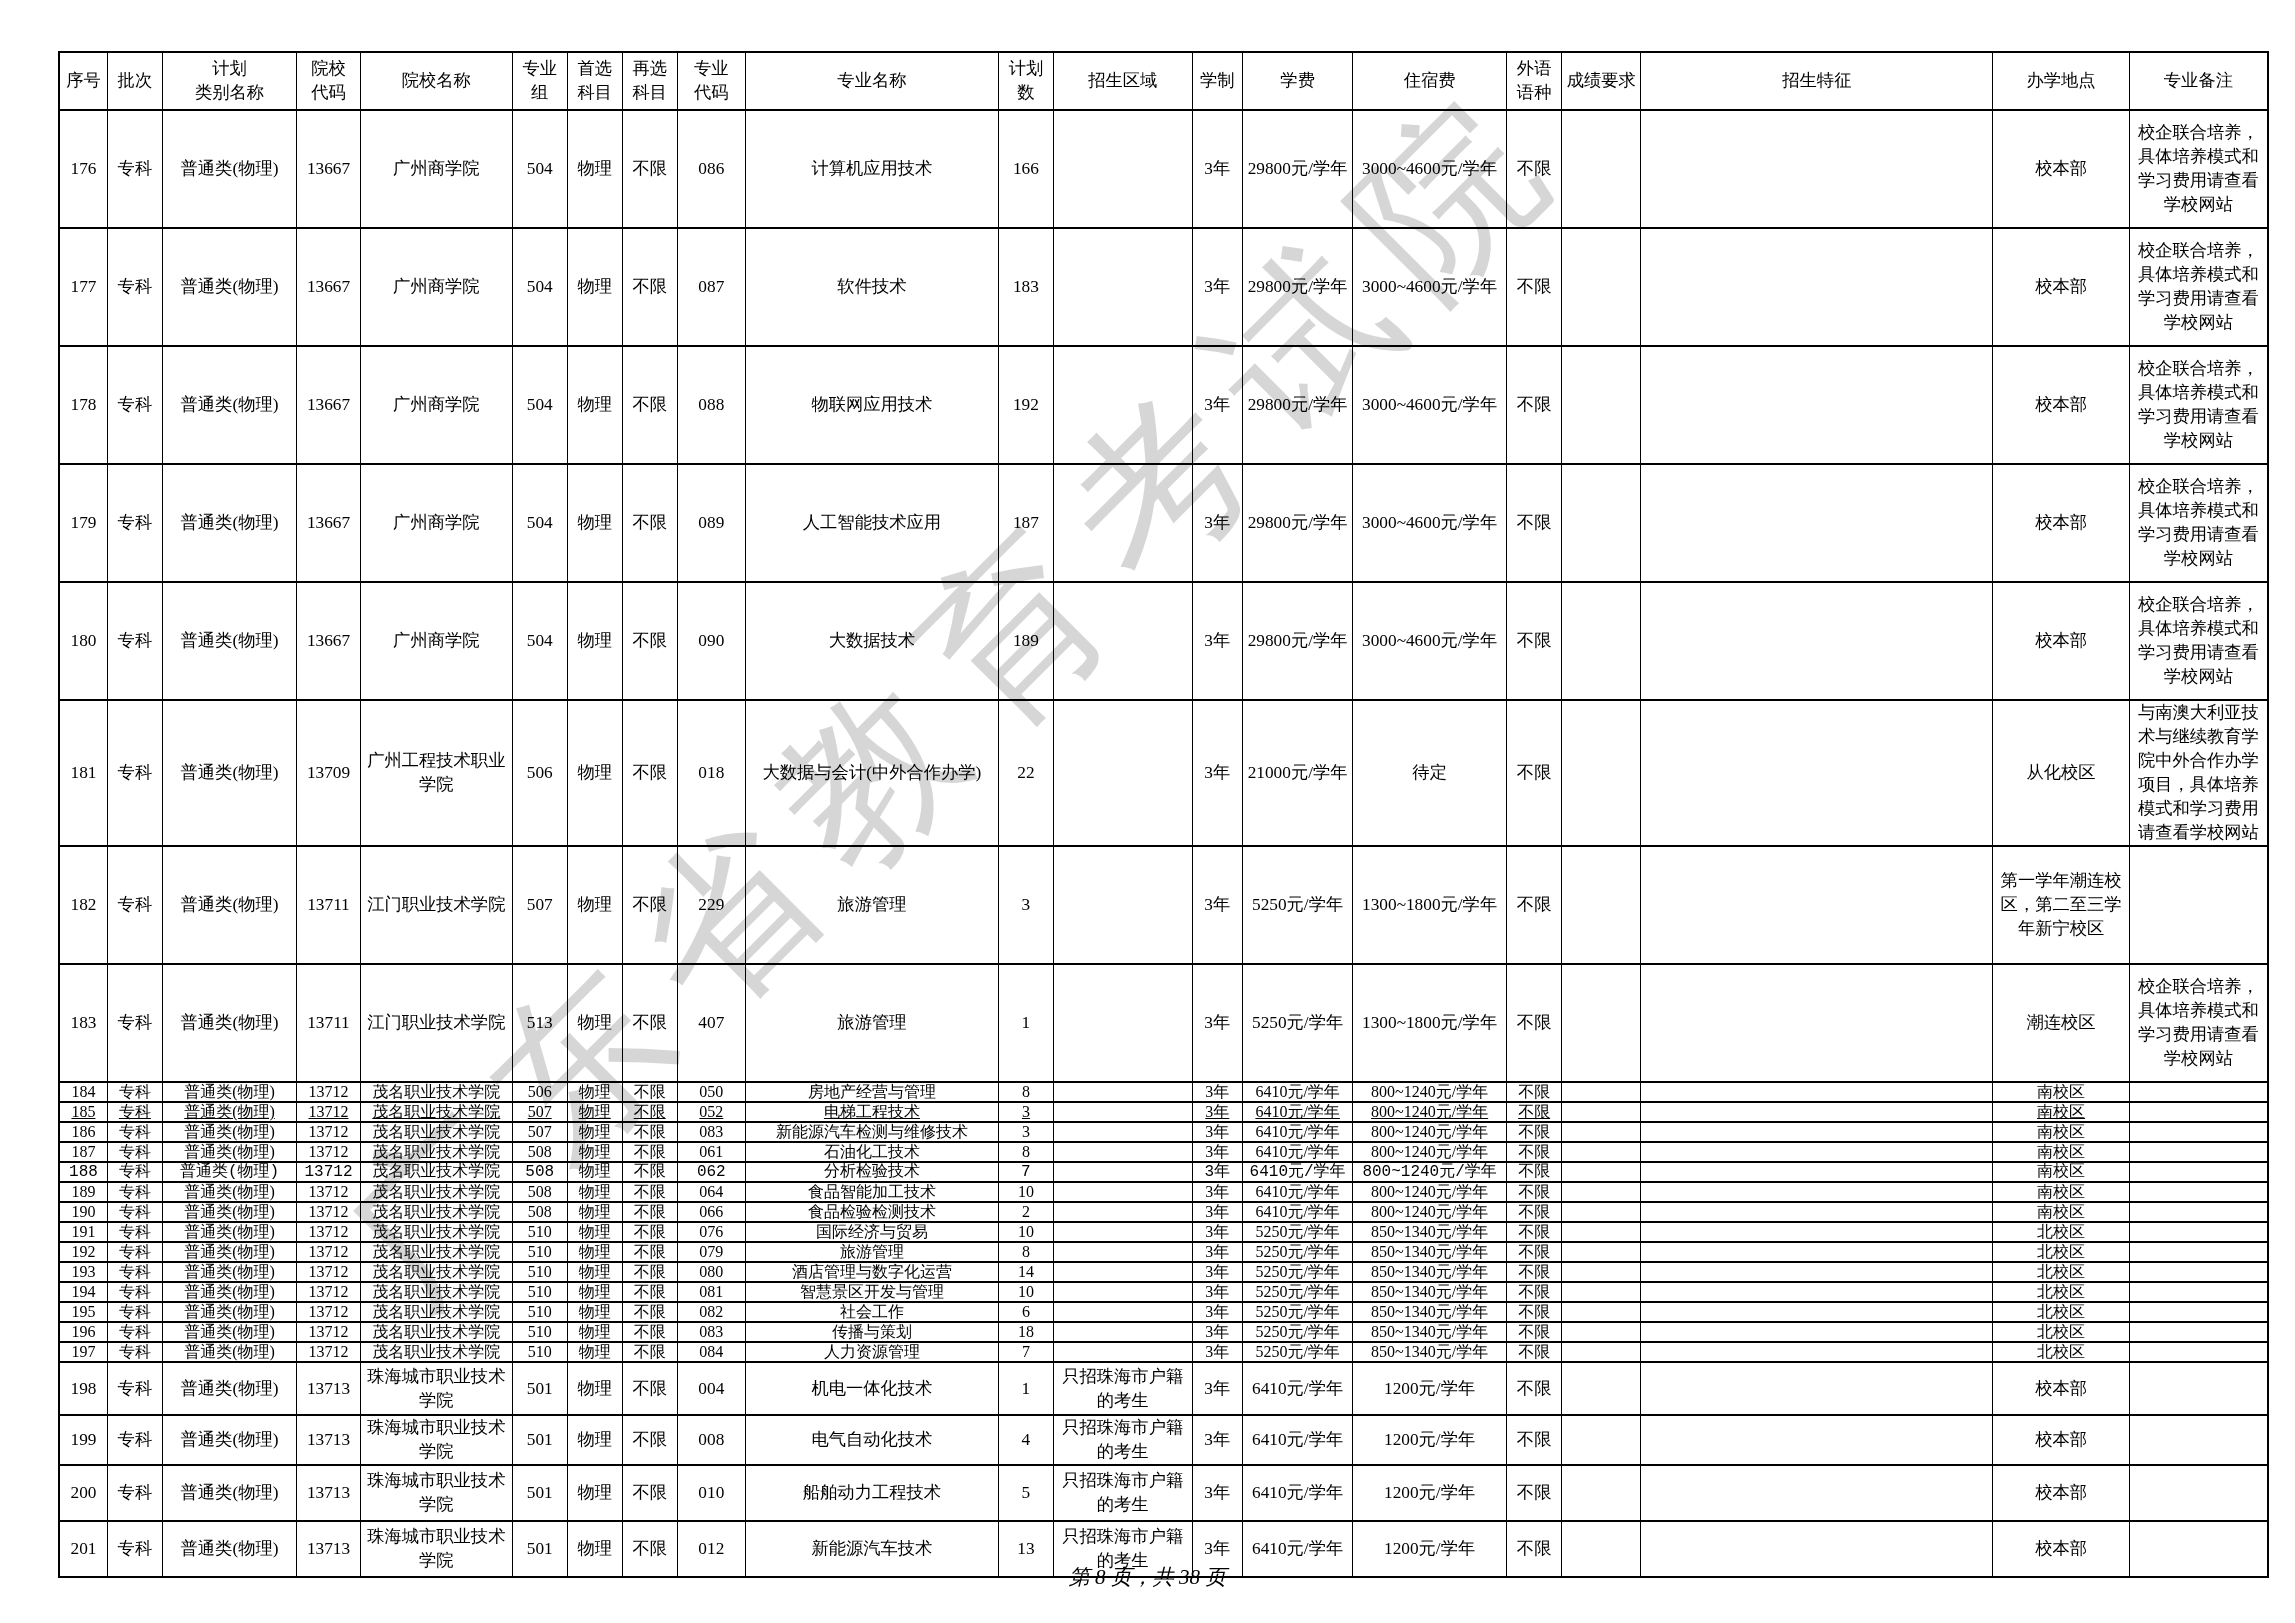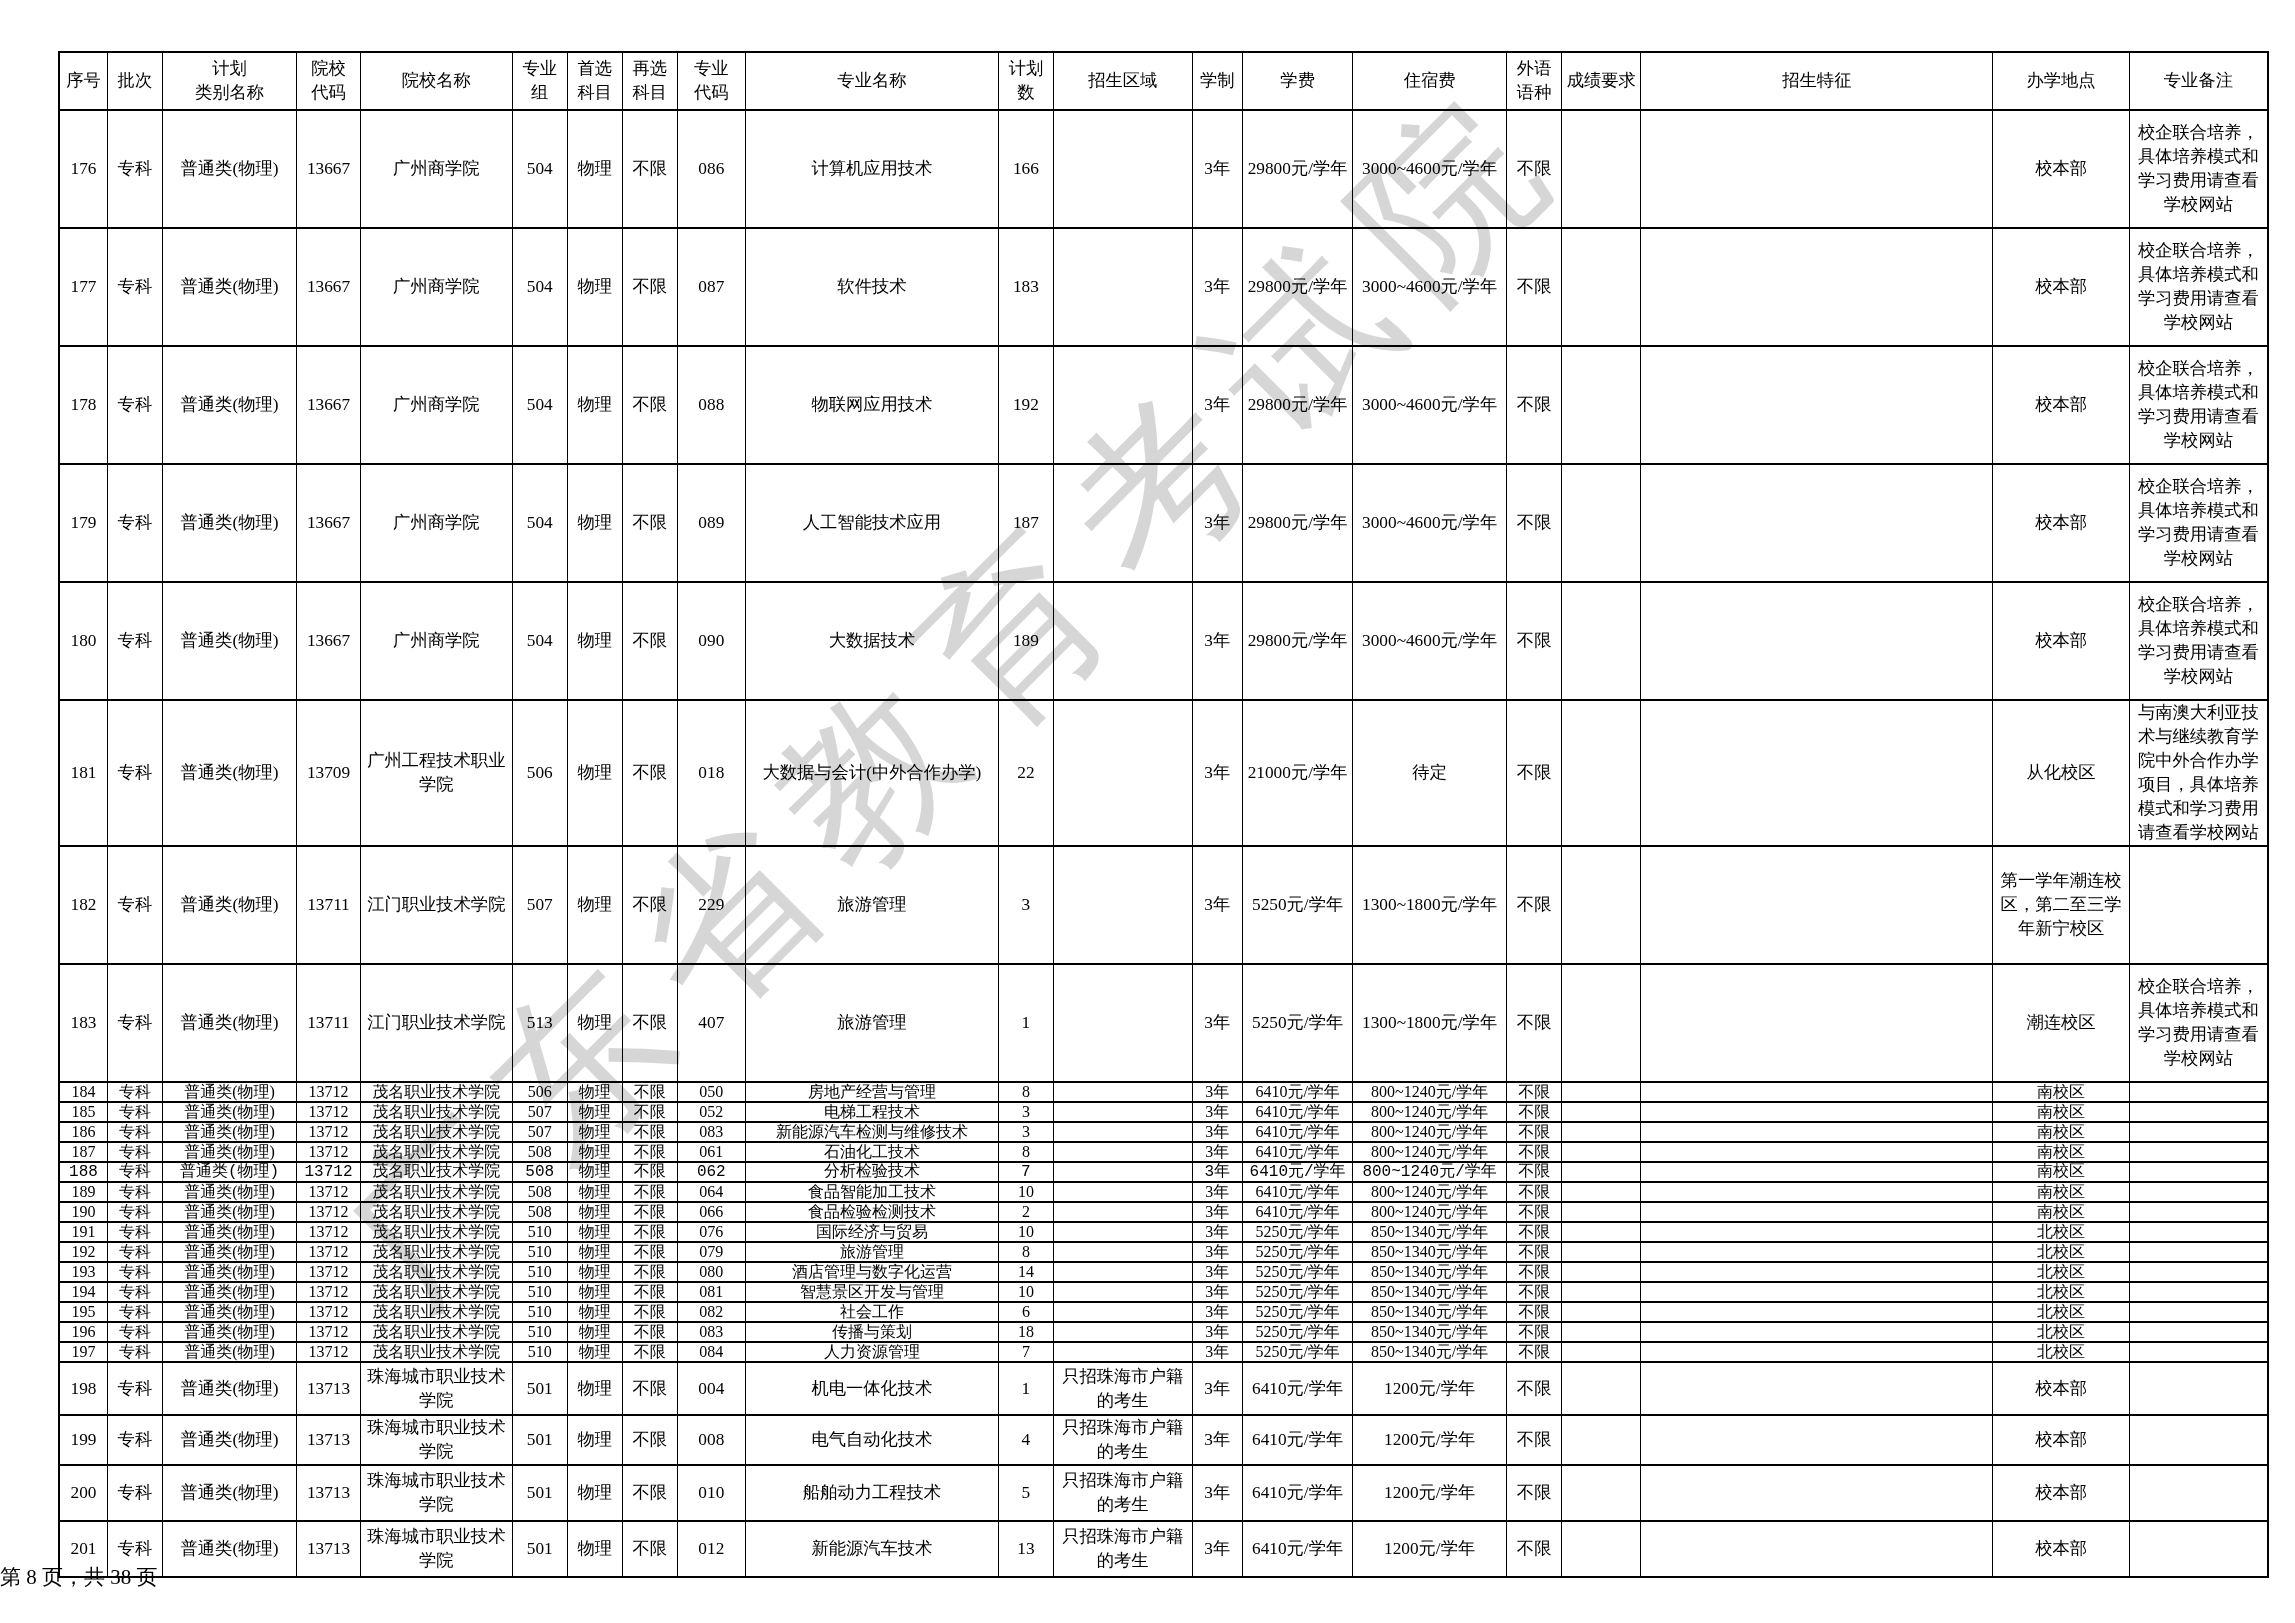--- a/index.html
+++ b/index.html
@@ -45,23 +45,24 @@
     word-break: break-all;
   }
   thead tr { height: 58px; }
   th { white-space: pre-line; }
   tr.dense { }
   tr.dense td { font-size: 16px; line-height: 18px; padding: 0 1.4px; }
   .footer {
     position: absolute;
     left: 0; top: 1563px;
     width: 100%;
-    text-align: left;
+    text-align: center;
     font-size: 21px;
     z-index: 2;
+    font-style: italic;
   }
 </style>
 </head>
 <body>
 
 <div class="watermark">广东省教育考试院</div>
 
 <table class="plan">
   <colgroup>
       <col style="width: 2.2%;">
@@ -309,21 +310,21 @@
         <td></td>
         <td>3年</td>
         <td>6410元/学年</td>
         <td>800~1240元/学年</td>
         <td>不限</td>
         <td></td>
         <td></td>
         <td>南校区</td>
         <td></td>
       </tr>
-      <tr class="dense" style="height: 19.4px;">
+      <tr class="dense" style="height: 19.4px; text-decoration: underline;">
         <td>185</td>
         <td>专科</td>
         <td>普通类(物理)</td>
         <td>13712</td>
         <td>茂名职业技术学院</td>
         <td>507</td>
         <td>物理</td>
         <td>不限</td>
         <td>052</td>
         <td>电梯工程技术</td>

